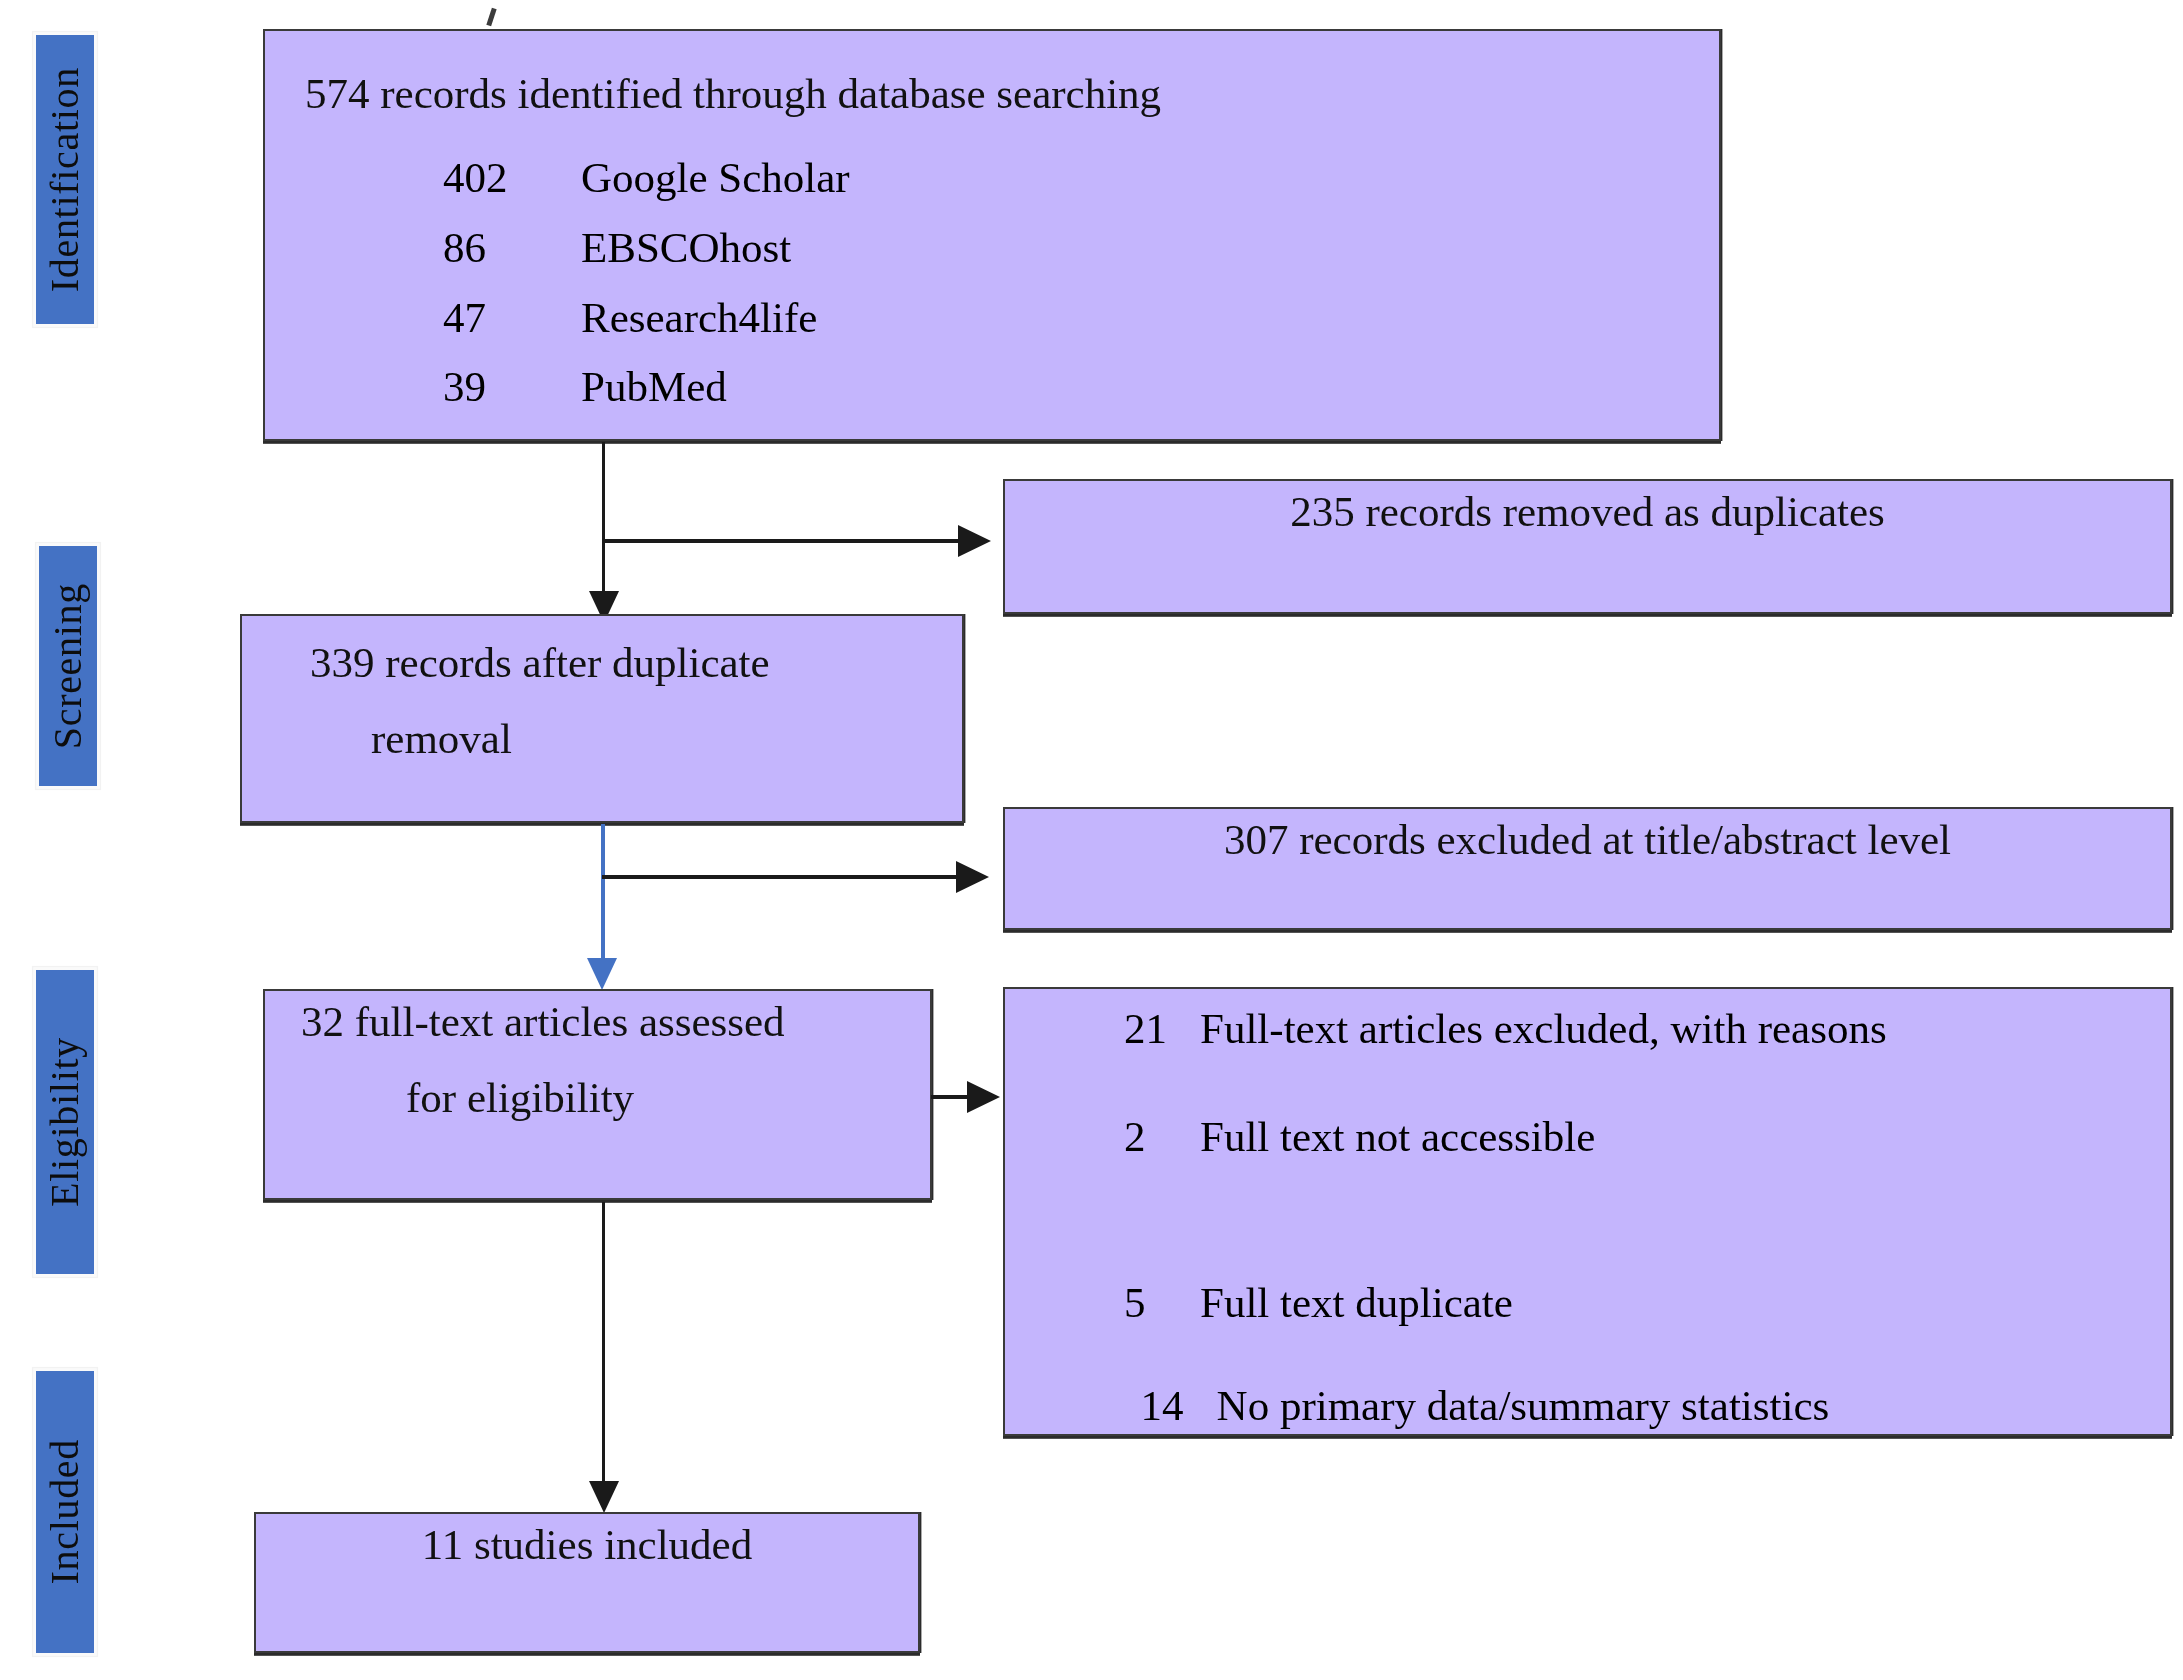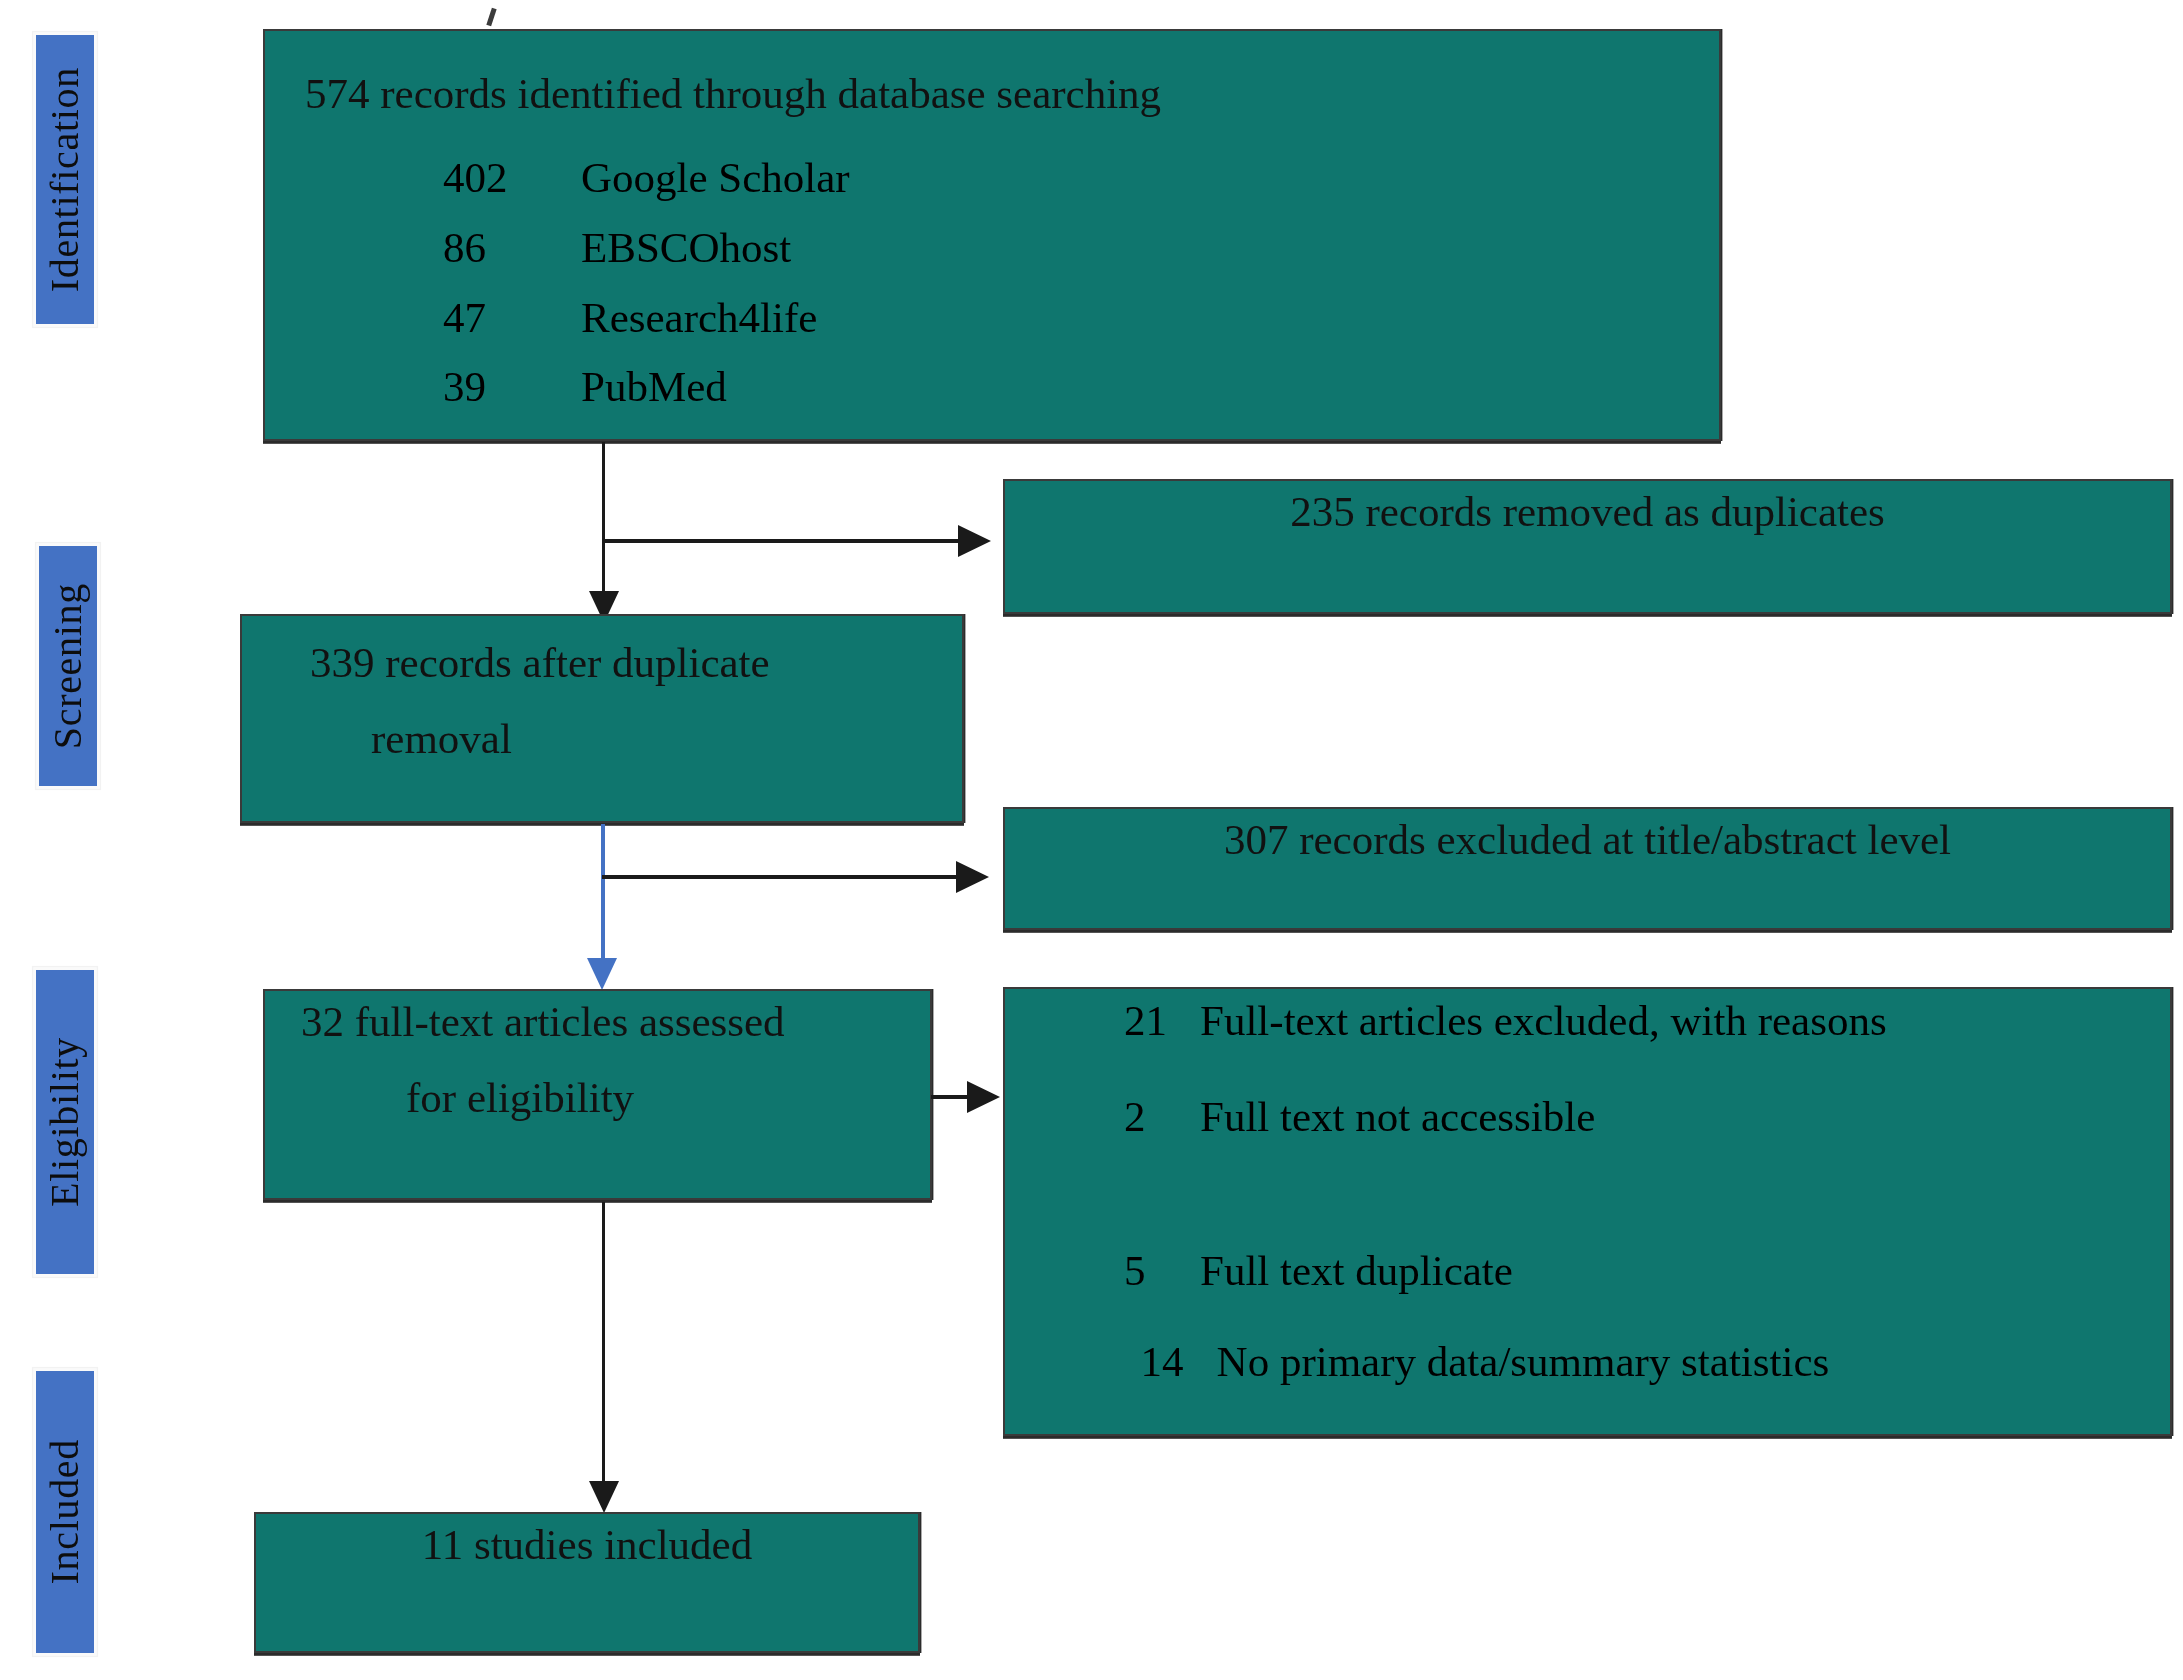--- a/index.html
+++ b/index.html
@@ -34,21 +34,21 @@
     font-size: 40px;
     letter-spacing: 0.7px;
     color: #0d0d0d;
     white-space: nowrap;
     line-height: 1;
   }
 
   
   .flow-box {
     position: absolute;
-    background: #0f766e;
+    background: #c4b5fd;
     border: 2.1px solid #3a3a3a;
     box-sizing: border-box;
     box-shadow: 0 2.8px 0 0 #2b2b2b, 1.4px 0 0 0 #2b2b2b;
   }
   .box-inner {
     position: absolute;
     inset: 0;
     display: flex;
     flex-direction: column;
     justify-content: flex-start;
@@ -210,21 +210,21 @@
     <div class="box-inner" style="padding:0 0 0 36px;">
       <div class="line">32 full-text articles assessed</div>
       <div class="line" style="padding-left:105px; padding-top:14px;">for eligibility</div>
     </div>
   </div>
 
   <div class="hline" style="left:931px; top:1095px; width:40px;"></div>
   <div class="arrow-right" style="left:967px; top:1081px;"></div>
 
   <div class="flow-box" style="left:1003px; top:987px; width:1169px; height:449px;">
-    <div class="box-inner" style="padding:4px 0 0 119px;">
+    <div class="box-inner" style="padding:12px 0 0 119px;gap:12px;">
       <div class="reason-row" style="padding-bottom:40px;">
         <span class="reason-count">21</span>
         <span class="reason-text">Full-text articles excluded, with reasons</span>
       </div>
       <div class="reason-row" style="padding-bottom:98px;">
         <span class="reason-count">2</span>
         <span class="reason-text">Full text not accessible</span>
       </div>
       <div class="reason-row" style="padding-bottom:35px;">
         <span class="reason-count">5</span>

